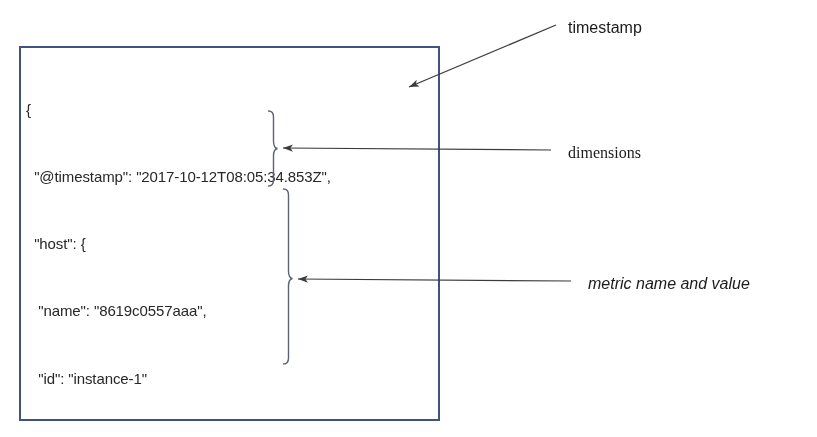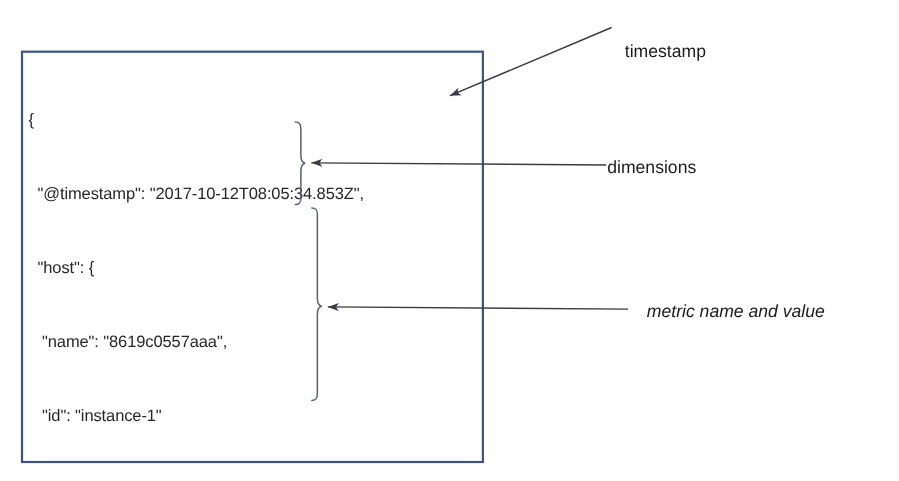--- a/index.html
+++ b/index.html
@@ -59,22 +59,22 @@
 
   
   .anno-label {
     position: absolute;
     font-family: "Liberation Sans", sans-serif;
     font-size: 16px;
     color: #1b1b1b;
     white-space: nowrap;
     line-height: 1;
   }
-  #label-timestamp { left: 568px; top: 40px; }
-  #label-dimensions { left: 552px; top: 145px; }
+  #label-timestamp { left: 568px; top: 20px; }
+  #label-dimensions { left: 568px; top: 145px; font-family: Liberation Serif, serif; }
   #label-metric { left: 588px; top: 276px; font-style: italic; }
 </style>
 </head>
 <body>
 
 <div id="page">
 
   <div id="json-box"></div>
 
   <div id="json-code">

